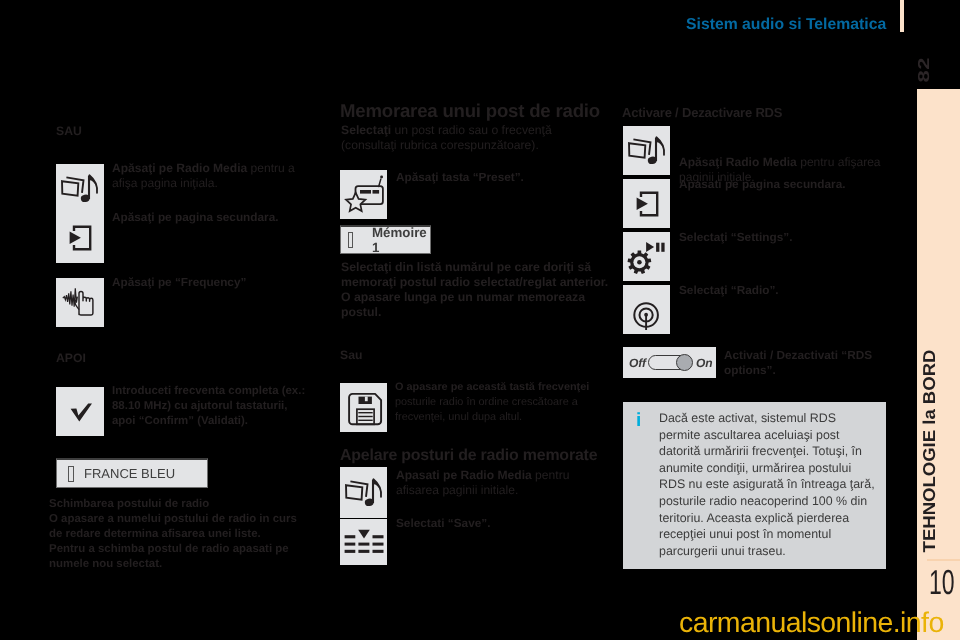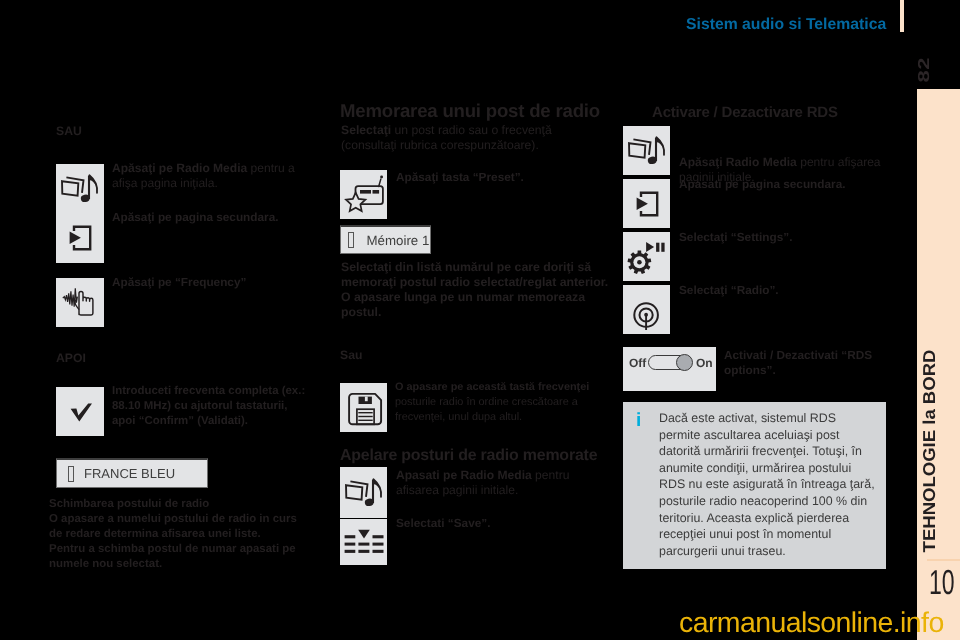--- a/index.html
+++ b/index.html
@@ -131,42 +131,42 @@
 
   <div class="btn" style="left:56px;top:458px;width:152px;height:30px;font-size:13.0px;">
     <span class="tofu" style="margin-left:11px;"></span>
     <span style="margin-left:10px;">FRANCE BLEU</span>
   </div>
 
   <div class="body" style="position:absolute;left:49px;top:497px;width:280px;white-space:nowrap;font-size:11.45px;">
     <b>Schimbarea postului de radio</b><br>
     <b>O apasare a numelui postului de radio in curs</b><br>
     <b>de redare determina afisarea unei liste.</b><br>
-    <b>Pentru a schimba postul de numar apasati pe</b><br>
+    <b>Pentru a schimba postul de radio apasati pe</b><br>
     <b>numele nou selectat.</b>
   </div>
 
   <div class="h2" style="position:absolute;left:340px;top:102px;font-size:18.6px;">Memorarea unui post de radio</div>
   <div class="body" style="position:absolute;left:341px;top:123px;white-space:nowrap;font-size:12.2px;"><b>Selectaţi</b><span> un post radio sau o frecvenţă</span><br><span>(consultaţi rubrica corespunzătoare).</span></div>
 
   <div class="tile" style="position:absolute;left:340px;top:170px;width:47px;height:49px;">
       <svg viewBox="0 0 40 40" width="40" height="40">
         <circle cx="37.6" cy="2.0" r="1.45" fill="#231F20"></circle>
         <path d="M36.8 4.1 L34.7 11.5" stroke="#231F20" stroke-width="1.5" fill="none" stroke-linecap="round"></path>
         <rect x="11.5" y="11.1" width="27.4" height="18.0" rx="2.6" fill="none" stroke="#231F20" stroke-width="1.8"></rect>
         <rect x="16.0" y="15.0" width="11.0" height="3.6" fill="#231F20"></rect>
         <rect x="28.5" y="15.0" width="6.6" height="3.6" fill="#231F20"></rect>
         <path d="M 11.7 17.6 L 14.58 23.84 L 21.4 24.65 L 16.36 29.31 L 17.7 36.05 L 11.7 32.7 L 5.7 36.05 L 7.04 29.31 L 2.0 24.65 L 8.82 23.84 Z" fill="#E3E4E6" stroke="#231F20" stroke-width="1.7" stroke-linejoin="miter"></path>
       </svg>
     </div>
   <div class="body" style="position:absolute;left:396px;top:170px;width:200px;"><b>Apăsaţi tasta “Preset”.</b></div>
 
   <div class="btn" style="left:340px;top:225px;width:91px;height:29px;font-size:13.3px;">
     <span class="tofu" style="margin-left:6.5px;"></span>
-    <span style="margin-left:13px;">Mémoire 1</span>
+    <span style="margin-left:19px;font-weight:bold;">Mémoire 1</span>
   </div>
 
   <div class="body" style="position:absolute;left:341px;top:260px;white-space:nowrap;font-size:12.3px;"><b>Selectaţi</b><b> din listă numărul pe care doriţi să</b><br><b>memoraţi postul radio selectat/reglat anterior.</b><br><b>O apasare lunga pe un numar memoreaza</b><br><b>postul.</b></div>
 
   <div class="sect-label" style="position:absolute;left:340px;top:348px;">Sau</div>
 
   <div class="tile" style="position:absolute;left:340px;top:383px;width:47px;height:49px;">
       <svg viewBox="0 0 40 40" width="40" height="40">
         <path d="M8.5 5.9 L31.1 5.9 L37.1 12.2 L37.1 32.9 a3.4 3.4 0 0 1 -3.4 3.4 L8.5 36.3 a3.4 3.4 0 0 1 -3.4 -3.4 L5.1 9.3 a3.4 3.4 0 0 1 3.4 -3.4 Z" fill="none" stroke="#231F20" stroke-width="1.9" stroke-linejoin="round"></path>
         <path d="M14.5 8.6 L27.9 8.6 L27.9 16.0 L14.5 16.0 Z" fill="#231F20"></path>
@@ -207,21 +207,21 @@
           <rect x="0.6" y="27.8" width="10.7" height="3.1"></rect>
           <rect x="14.4" y="27.8" width="11.0" height="3.1"></rect>
           <rect x="28.5" y="27.8" width="11.0" height="3.1"></rect>
         </g>
       </svg>
     </div>
 
   <div class="body" style="position:absolute;left:396px;top:468px;white-space:nowrap;font-size:12.1px;"><b>Apasati pe Radio Media</b><span> pentru</span><br><span>afisarea paginii initiale.</span></div>
   <div class="body" style="position:absolute;left:396px;top:516px;width:190px;"><b>Selectati “Save”.</b></div>
 
-  <div class="h2" style="position:absolute;left:652px;top:104px;font-size:15px;">Activare / Dezactivare RDS</div>
+  <div class="h2" style="position:absolute;left:622px;top:104px;font-size:13px;">Activare / Dezactivare RDS</div>
 
   <div class="tile" style="position:absolute;left:623px;top:126px;width:47px;height:49px;">
       <svg viewBox="0 0 42 42" width="42" height="42">
         <g fill="none" stroke="#231F20" stroke-width="1.9" stroke-linejoin="miter" stroke-linecap="butt">
           <path d="M7.4 9.4 L24.5 12.2 L23.0 24.8"></path>
           <path d="M3.0 13.2 L19.3 15.3 L18.6 27.6 L3.3 25.6 Z"></path>
         </g>
         <path d="M30.0 7.6 L30.0 31.0" stroke="#231F20" stroke-width="2.1" fill="none"></path>
         <path d="M30.4 7.2 C35.6 11.4 38.8 17.0 38.0 24.8" stroke="#231F20" stroke-width="1.8" fill="none" stroke-linecap="round"></path>
         <path d="M30.0 7.0 C34.6 10.8 37.4 14.6 37.8 19.2 C35.0 14.2 32.8 11.4 30.0 12.4 Z" fill="#231F20"></path>
@@ -253,21 +253,21 @@
         <path d="M19.1 24.7 L19.1 40.0" stroke="#231F20" stroke-width="1.9" fill="none" stroke-linecap="round"></path>
         <circle cx="19.1" cy="24.7" r="1.9" fill="#231F20"></circle>
       </svg>
     </div>
 
   <div class="body" style="position:absolute;left:679px;top:124px;width:210px;font-size:12.05px;margin-top:31px;"><b>Apăsaţi Radio Media</b><span> pentru afişarea paginii iniţiale.</span></div>
   <div class="body" style="position:absolute;left:679px;top:177px;width:210px;"><b>Apasati pe pagina secundara.</b></div>
   <div class="body" style="position:absolute;left:679px;top:230px;width:210px;"><b>Selectaţi “Settings”.</b></div>
   <div class="body" style="position:absolute;left:679px;top:283px;width:210px;"><b>Selectaţi “Radio”.</b></div>
 
-  <div class="toggle-tile" style="left:623px;top:347px;width:93px;height:44px;">
+  <div class="toggle-tile" style="left:623px;top:347px;width:93px;height:31px;font-style:italic;">
     <span class="tg-lbl" style="left:6px;top:9px;">Off</span>
     <span class="tg-track" style="left:25px;top:8px;"></span>
     <span class="tg-knob" style="left:53px;top:7px;"></span>
     <span class="tg-lbl" style="left:73px;top:9px;">On</span>
   </div>
   <div class="body" style="position:absolute;left:724px;top:348px;width:165px;"><b>Activati / Dezactivati “RDS options”.</b></div>
 
   <div class="infobox" style="left:623px;top:402px;width:263px;height:167px;"></div>
   <div class="info-i" style="left:636px;top:410px;">i</div>
   <div class="info-text" style="left:659px;top:410px;width:218px;">Dacă este activat, sistemul RDS permite ascultarea aceluiaşi post datorită urmăririi frecvenţei. Totuşi, în anumite condiţii, urmărirea postului RDS nu este asigurată în întreaga ţară, posturile radio neacoperind 100 % din teritoriu. Aceasta explică pierderea recepţiei unui post în momentul parcurgerii unui traseu.</div>

